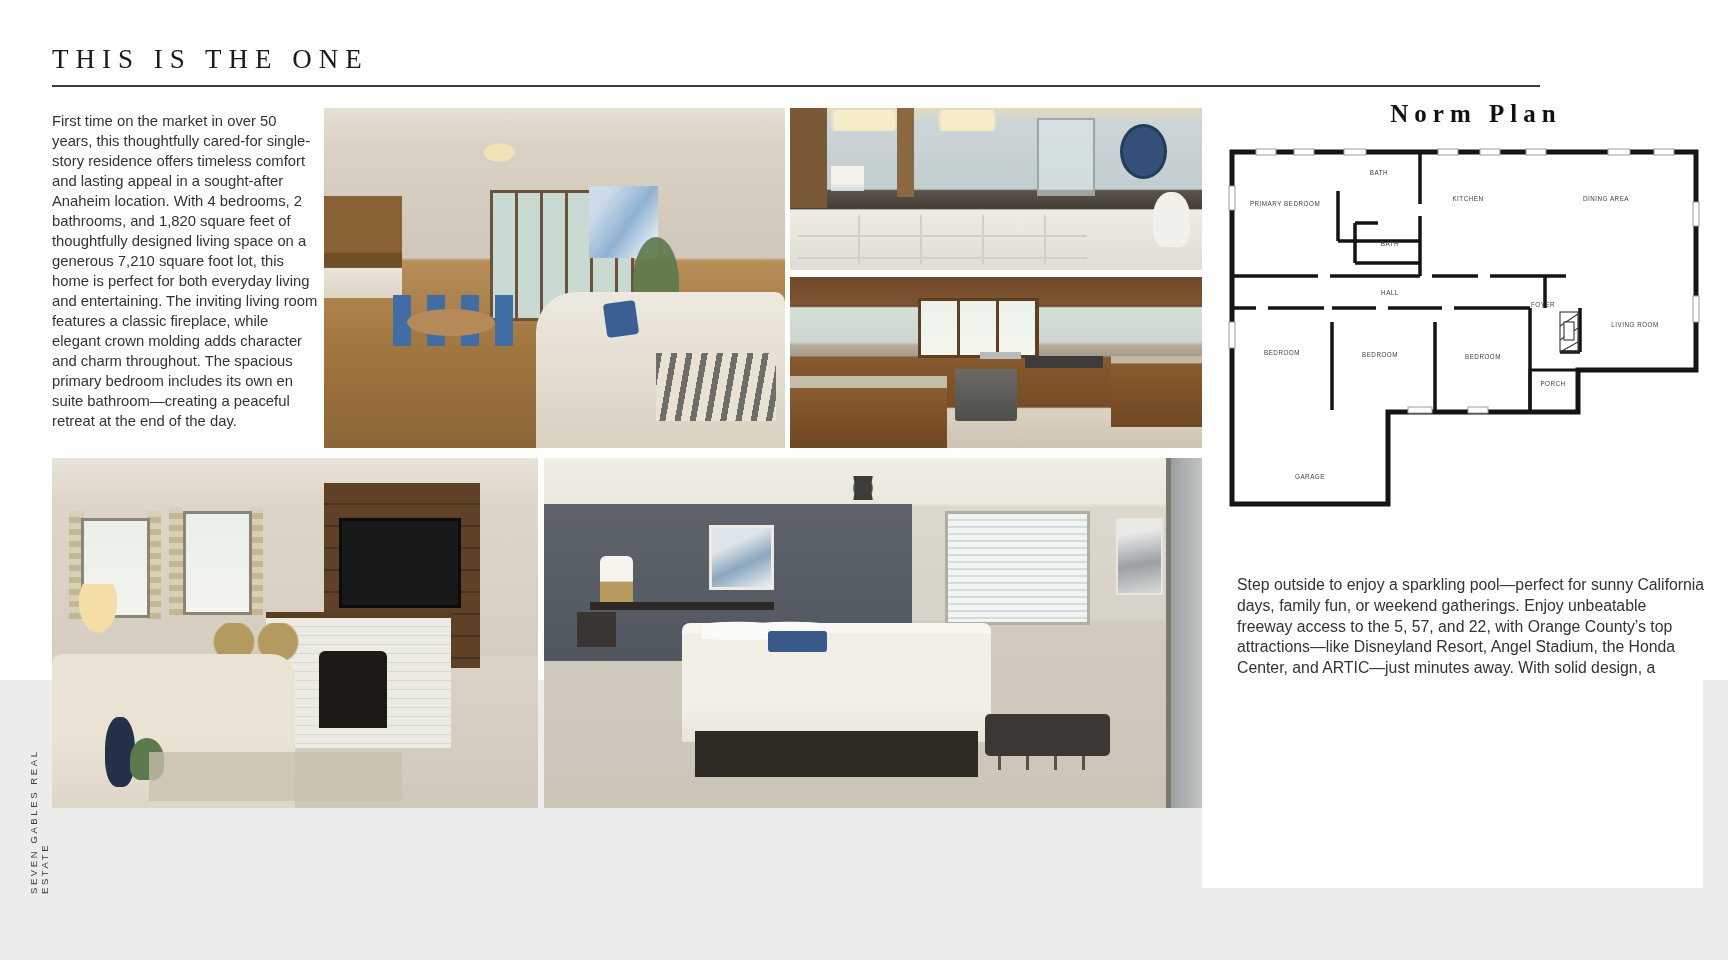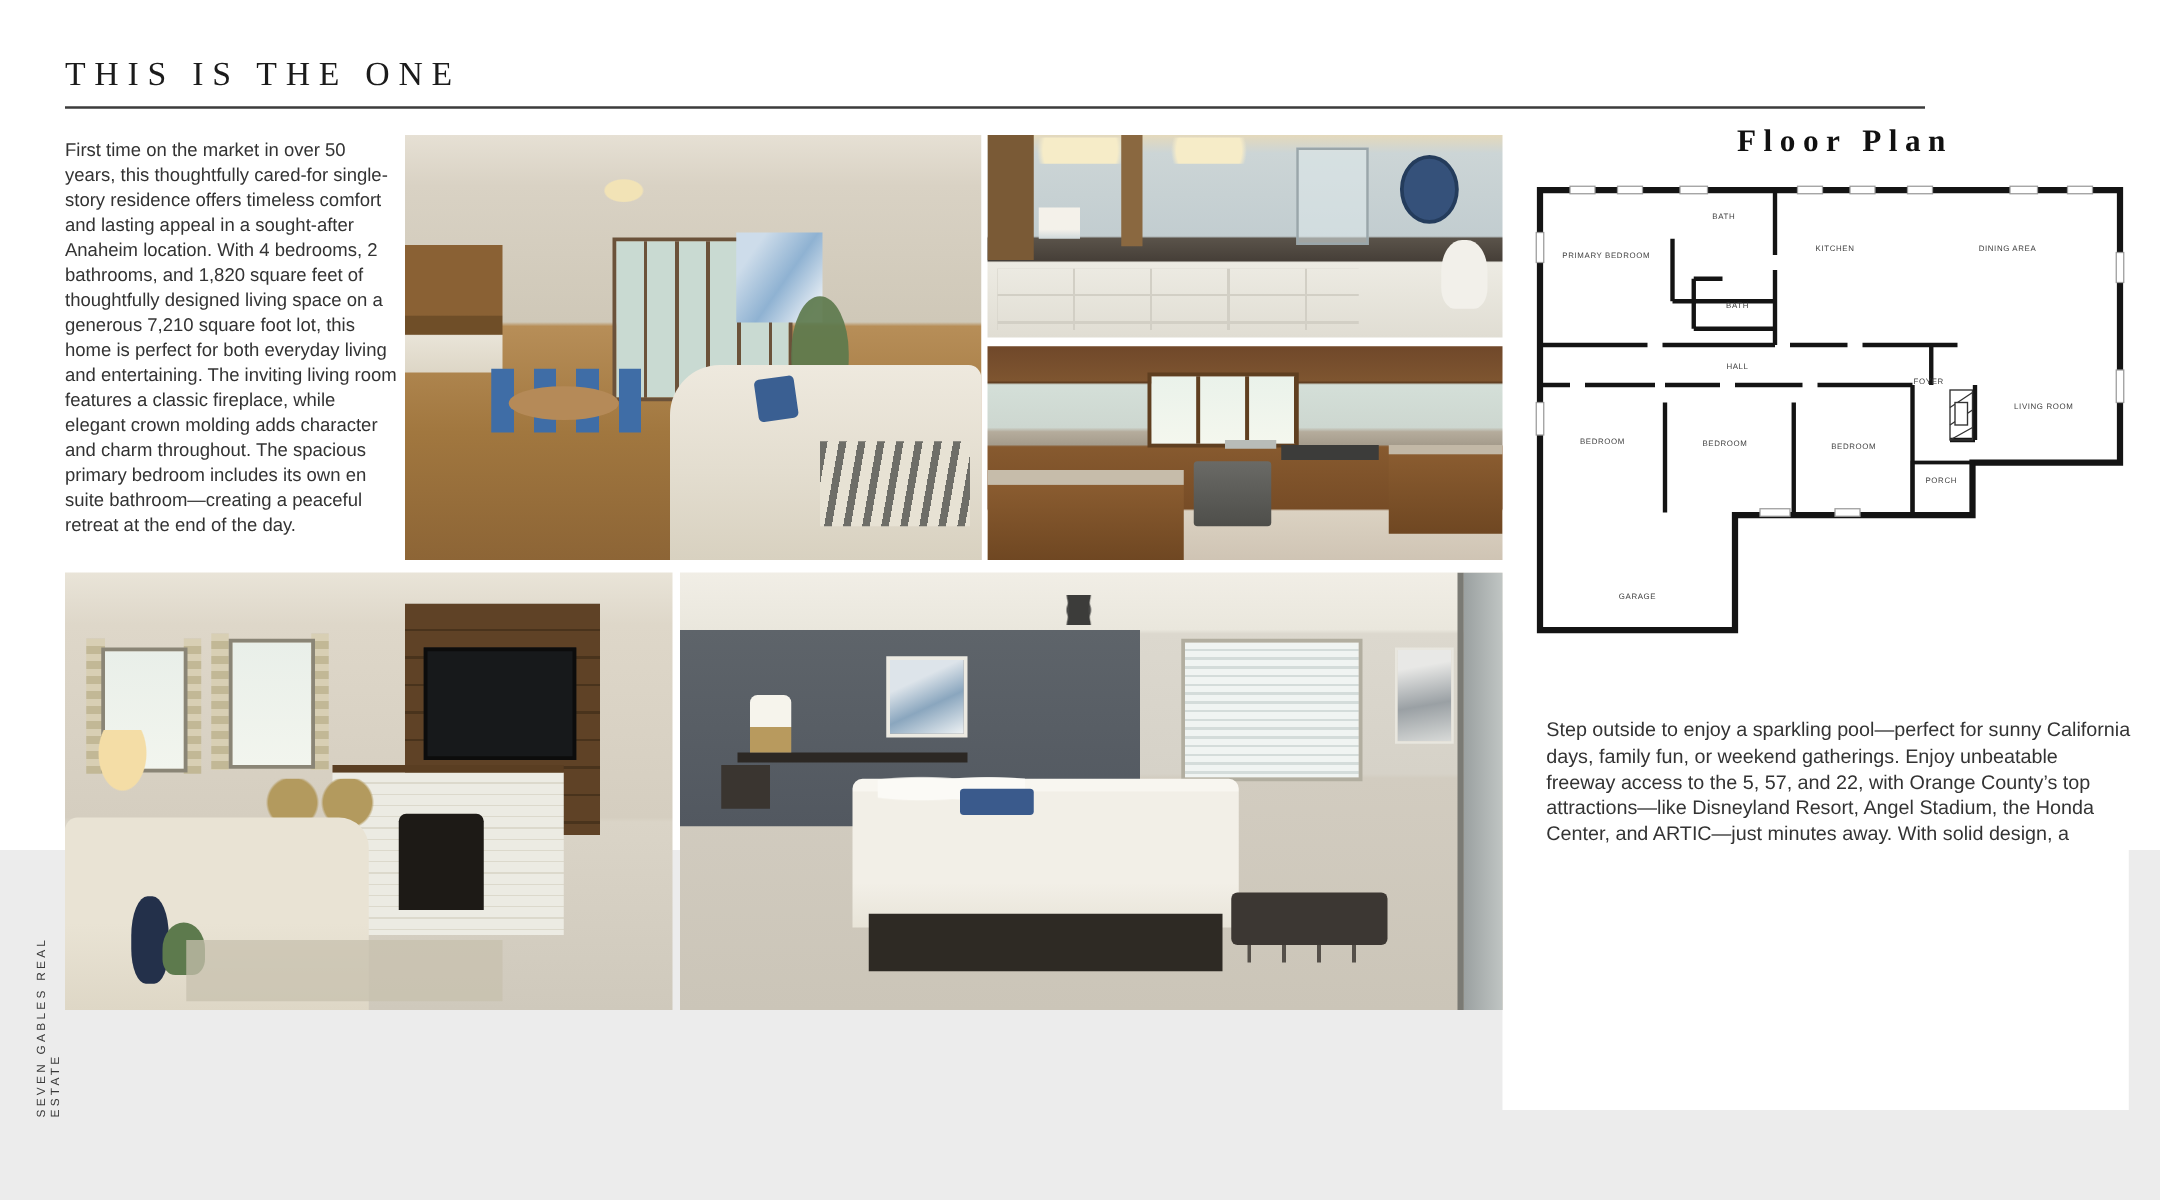--- a/index.html
+++ b/index.html
@@ -204,21 +204,21 @@
     <div class="d p5-nstand"></div>
     <div class="d p5-bed"></div>
     <div class="d p5-pillows"></div>
     <div class="d p5-pillowb"></div>
     <div class="d p5-skirt"></div>
     <div class="d p5-bench"></div>
     <div class="d p5-legs"></div>
     <div class="d p5-closet"></div>
   </div>
 
-  <div class="abs fp-title">Floor Plan</div>
+  <div class="abs fp-title">Norm Plan</div>
 
   <svg class="abs fp-svg" width="472" height="364" viewBox="0 0 472 364" xmlns="http://www.w3.org/2000/svg">
 
     <path fill="#ffffff" stroke="#141414" stroke-width="5" d="M4 6 H468 V224 H350 V266 H160 V358 H4 Z"></path>
 
     <rect x="302" y="224" width="48" height="42" fill="none" stroke="#141414" stroke-width="3"></rect>
 
     <path fill="none" stroke="#141414" stroke-width="3.5" d="
       M4 130 H90 M102 130 H192 M204 130 H250 M262 130 H317
       M4 162 H28 M40 162 H96 M104 162 H148 M160 162 H214 M226 162 H302

